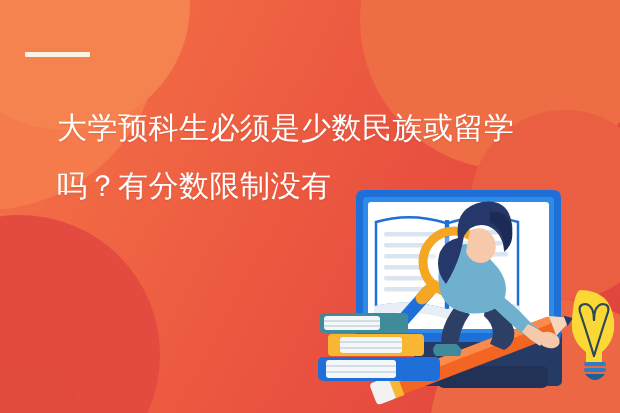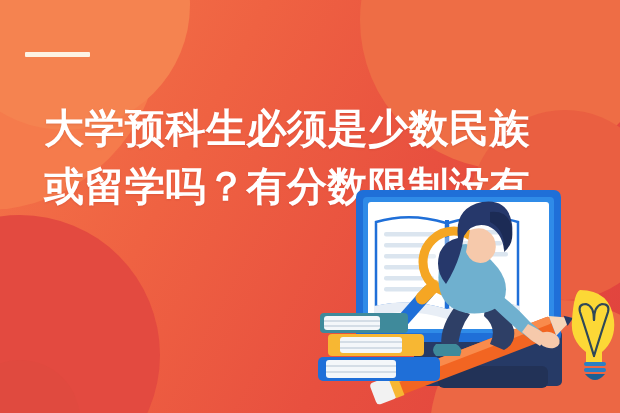--- a/index.html
+++ b/index.html
@@ -78,26 +78,26 @@
     top: 52px;
     width: 65px;
     height: 5px;
     background: #fdf3e4;
     border-radius: 1px;
   }
 
   
   #headline {
     position: absolute;
-    left: 44px;
+    left: 57px;
     top: 99px;
     width: 515px;
     color: #ffffff;
-    font-size: 40px;
-    font-weight: bold;
+    font-size: 30px;
+    font-weight: normal;
     line-height: 58px;
     letter-spacing: 0.5px;
     white-space: pre-wrap;
     text-shadow: 0 1px 2px rgba(150, 35, 25, 0.18);
   }
 
   
   #illustration {
     position: absolute;
     left: 318px;

